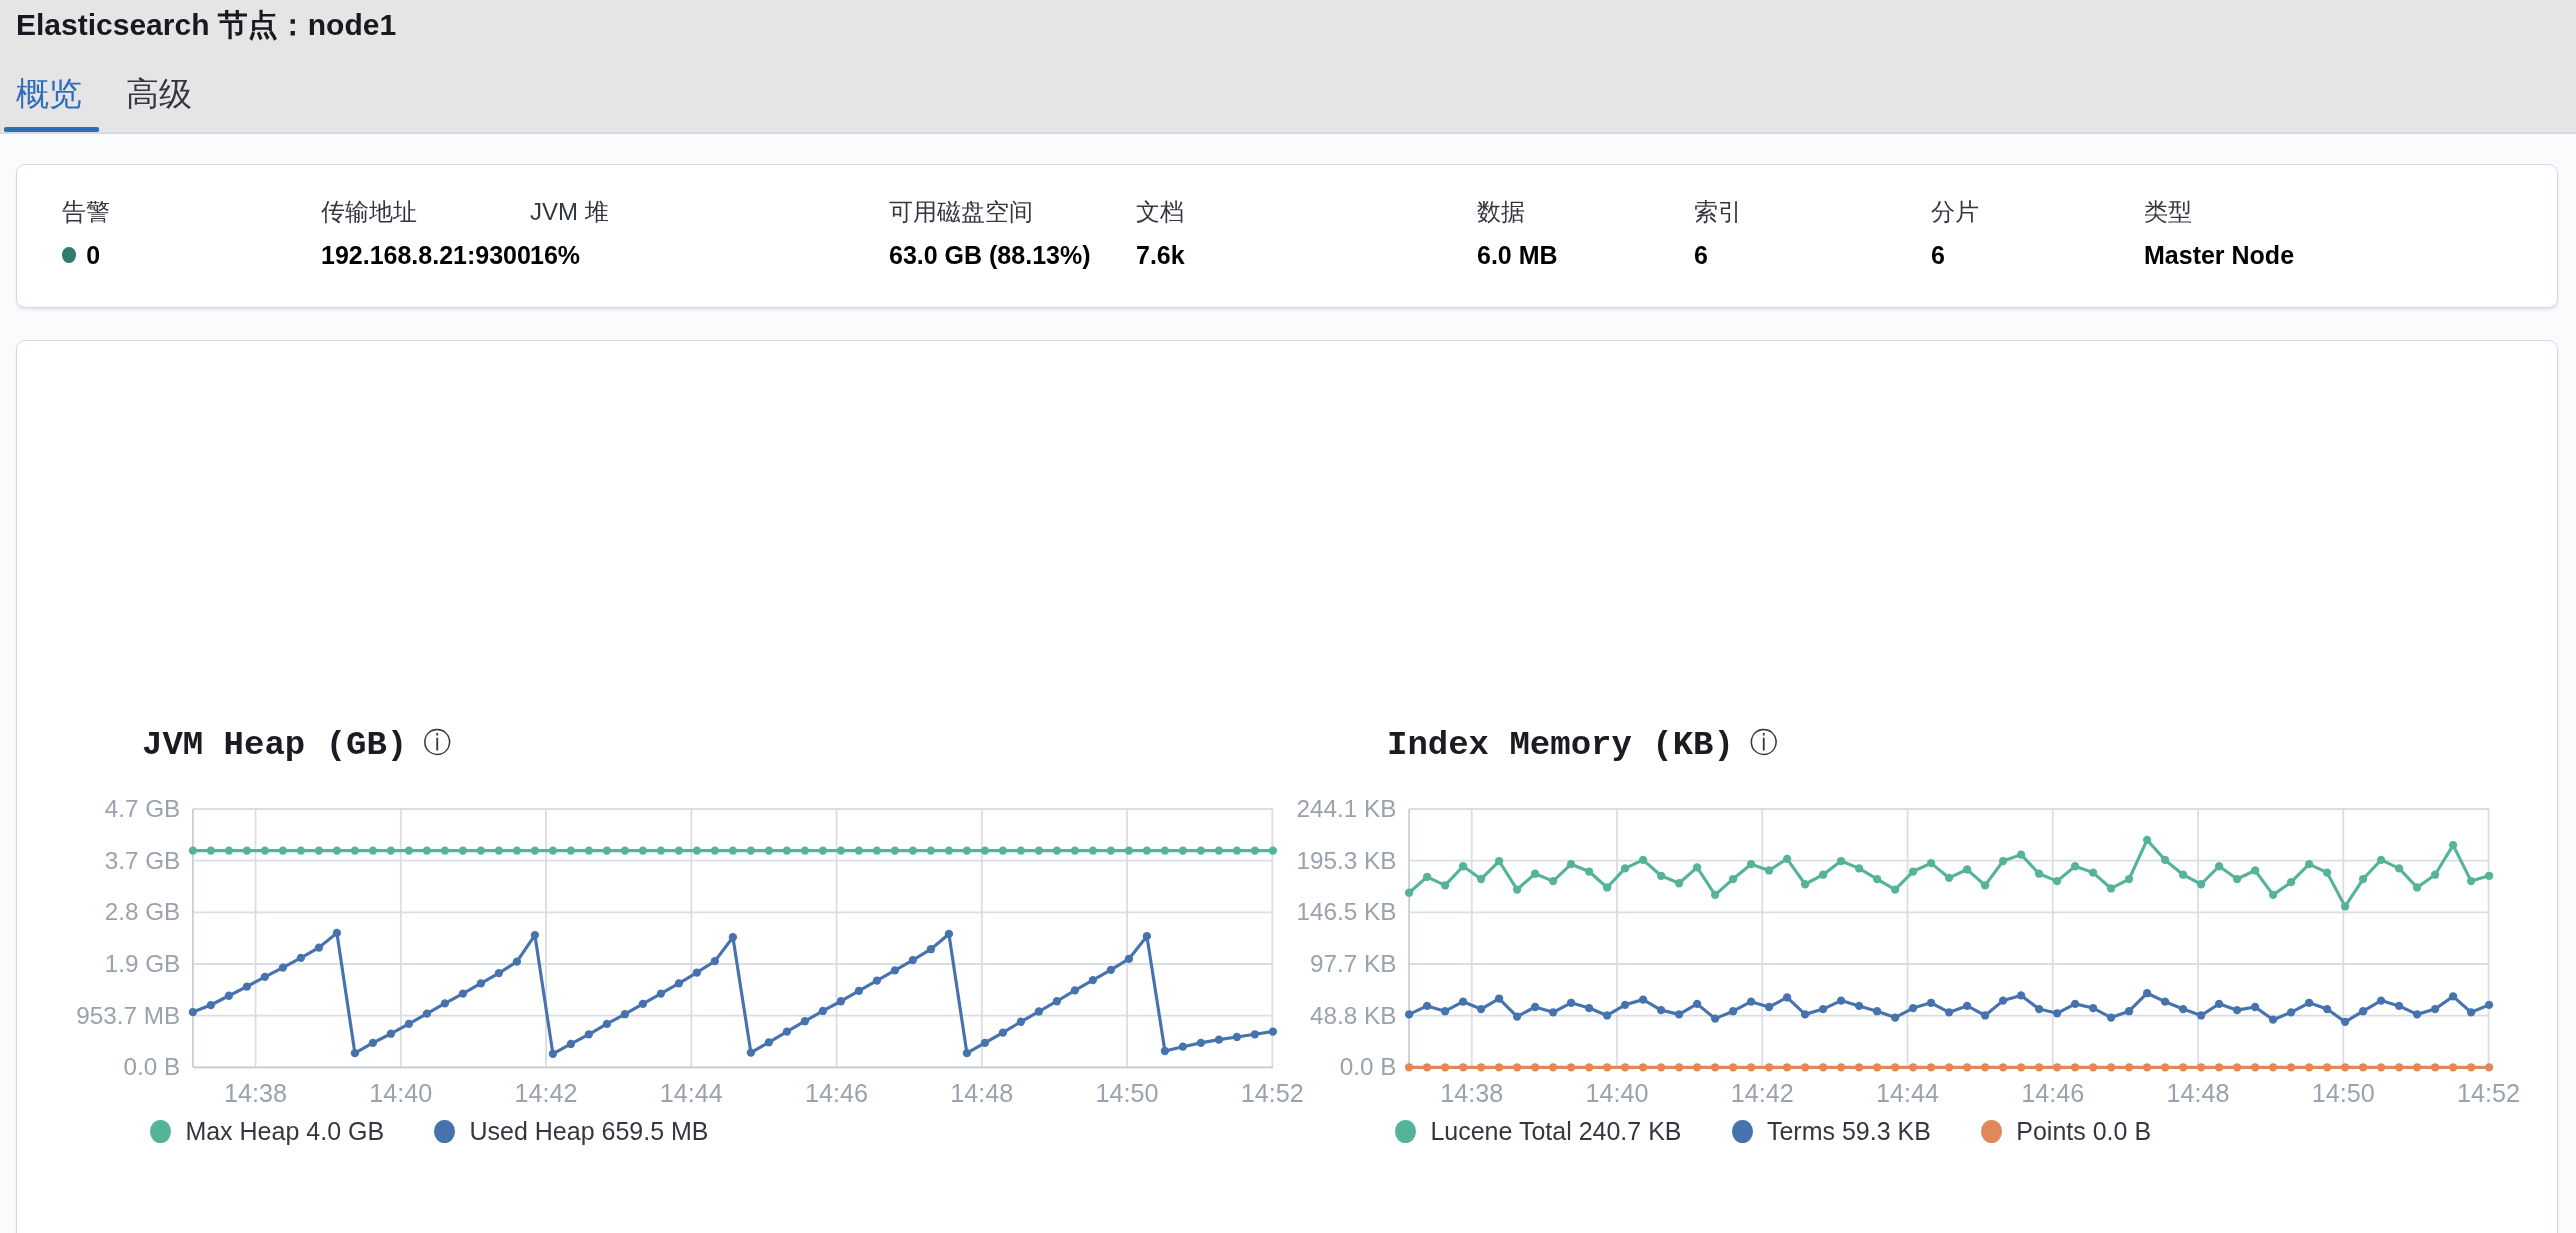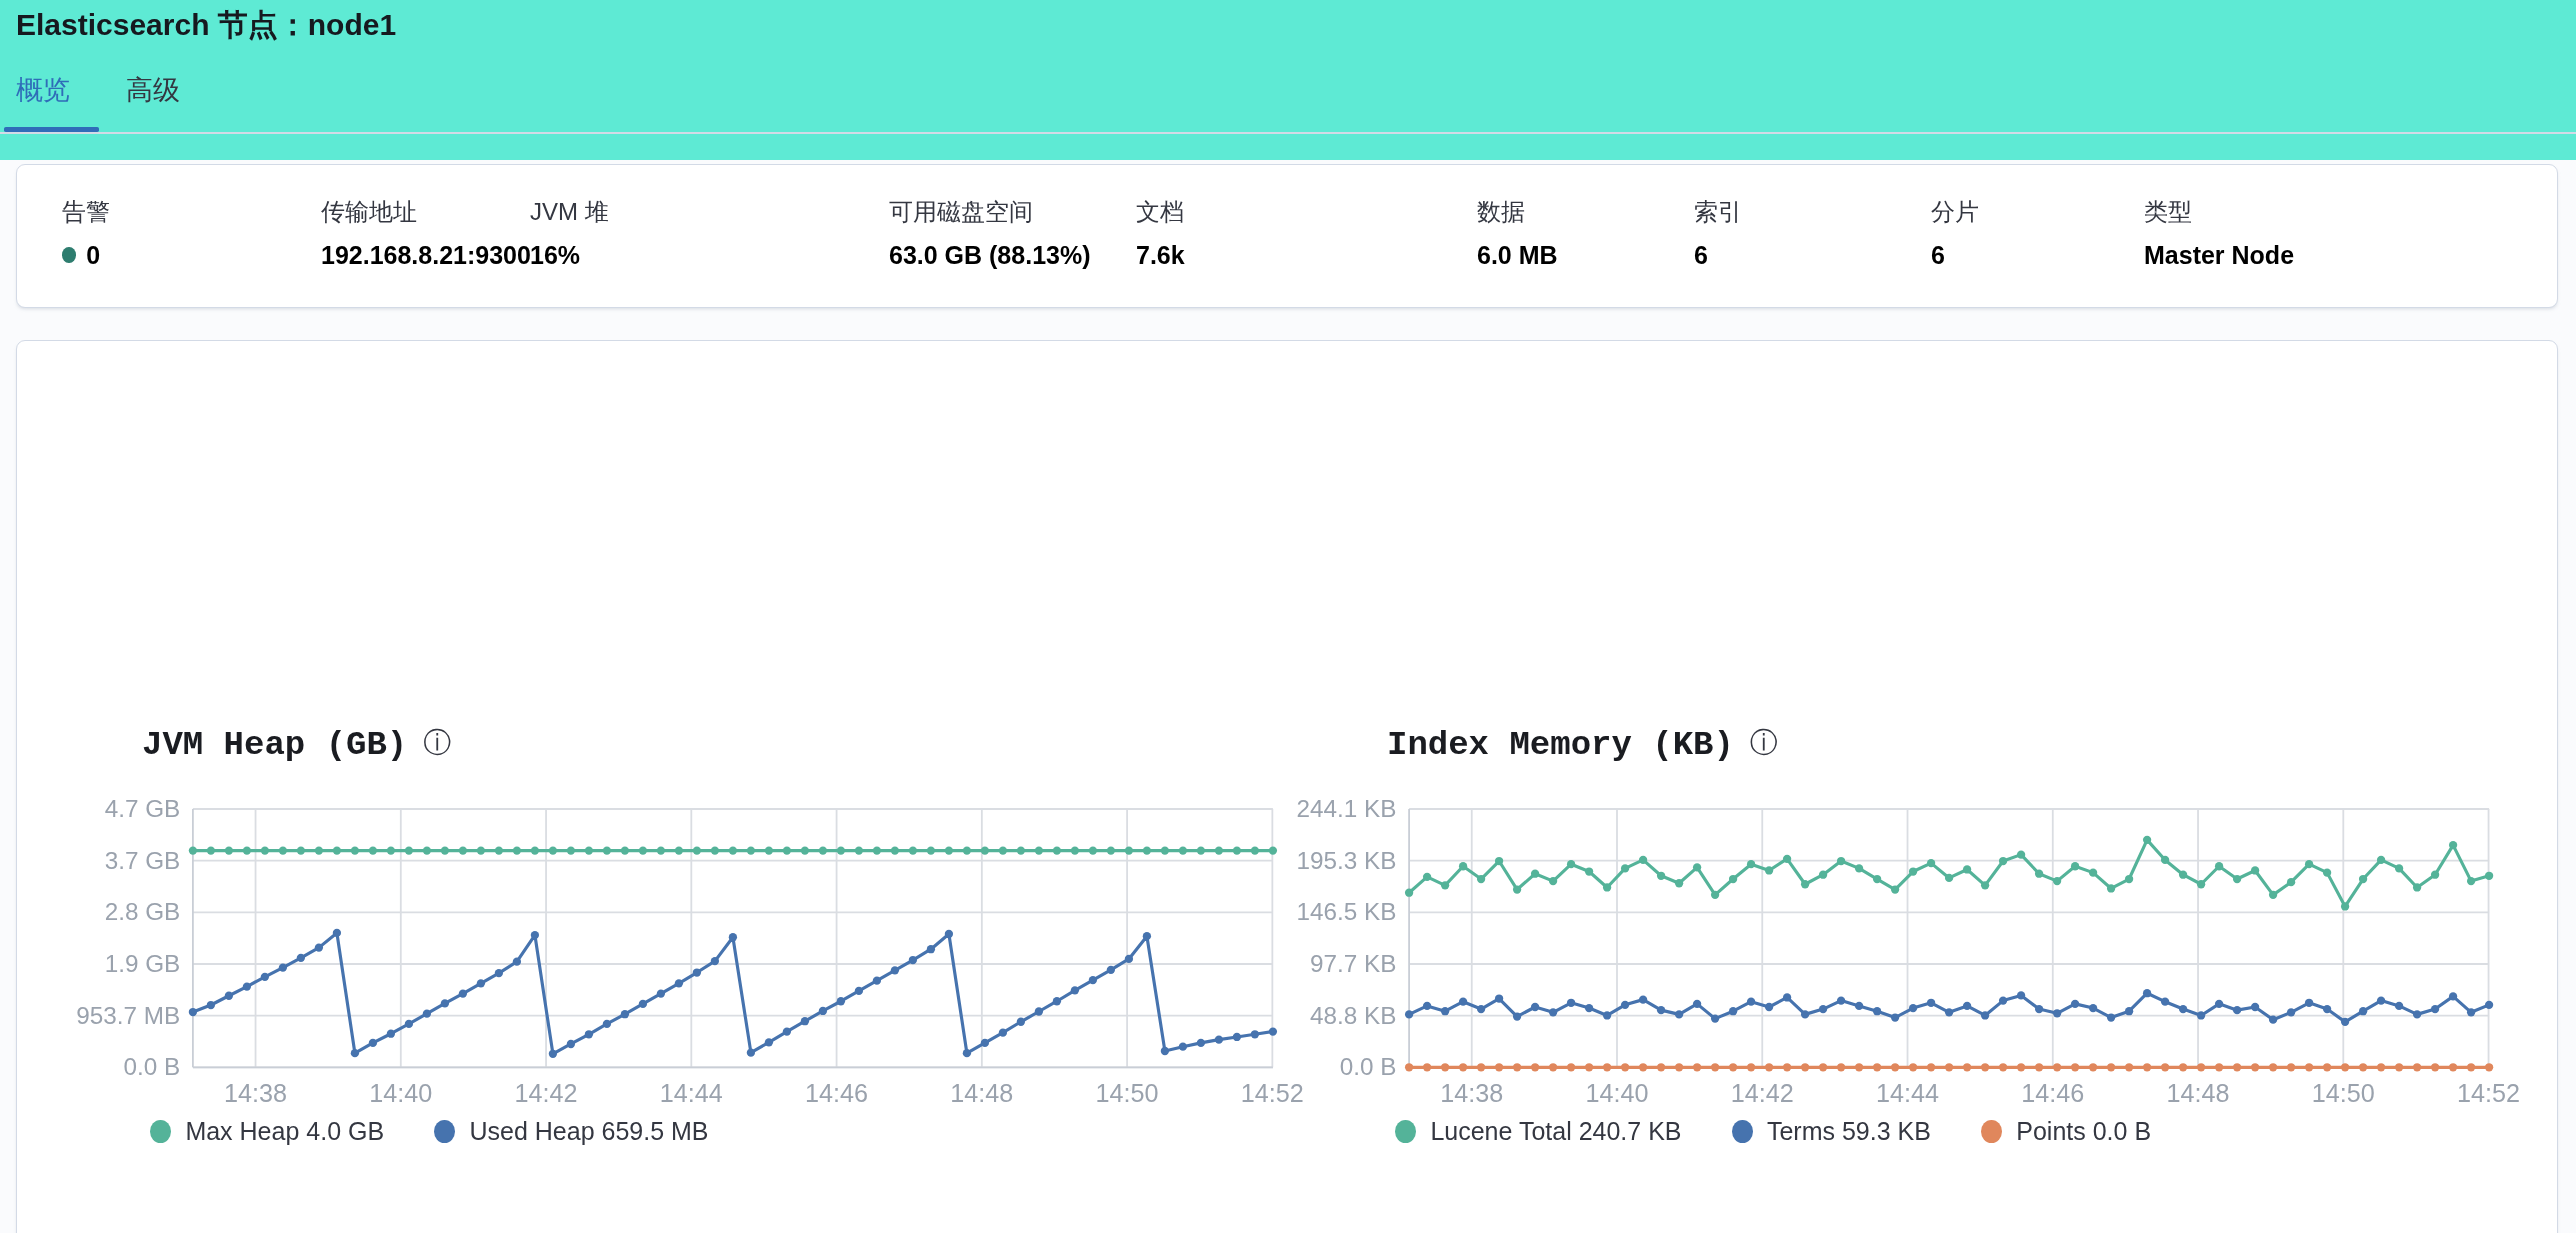--- a/index.html
+++ b/index.html
@@ -2,24 +2,24 @@
 <html style="font-size:14.4px"><head>
 <meta charset="utf-8">
 <style>
   html,body{margin:0;padding:0;}
   body{
     width:2576px;height:1234px;overflow:hidden;position:relative;
     background:#fafbfd;
     font-family:"Liberation Sans","DejaVu Sans",sans-serif;
     -webkit-font-smoothing:antialiased;
   }
-  .topbar{position:absolute;left:0;top:0;width:2576px;height:160px;background:#5eead4;}
+  .topbar{position:absolute;left:0;top:0;width:2576px;height:132px;background:#e5e5e5;}
   .page-title{position:absolute;left:16px;top:5.4px;font-size:30px;font-weight:700;color:#16191f;white-space:nowrap;}
   .tabs{position:absolute;left:0;top:63px;height:68px;}
-  .tab{position:absolute;top:9px;font-size:27px;color:#343741;cursor:pointer;white-space:nowrap;}
+  .tab{position:absolute;top:9px;font-size:33px;color:#343741;cursor:pointer;white-space:nowrap;}
   .tab-overview{left:16px;color:#2f6db8;}
   .tab-advanced{left:126px;}
   .tab-underline{position:absolute;left:3.6px;top:127px;width:95px;height:5.4px;background:#2f6db8;border-radius:1.8px;}
   .tab-divider{position:absolute;left:0;top:132px;width:2576px;height:1.8px;background:#d3dae6;}
 
   .status-panel{
     position:absolute;left:16px;top:164px;width:2542px;height:144px;box-sizing:border-box;
     background:#fff;border:0.9px solid #d3dae6;border-radius:9px;
     box-shadow:0 2.7px 3.6px -1.8px rgba(152,162,179,.35);
     display:flex;align-items:flex-start;padding:31px 0 0 45px;

